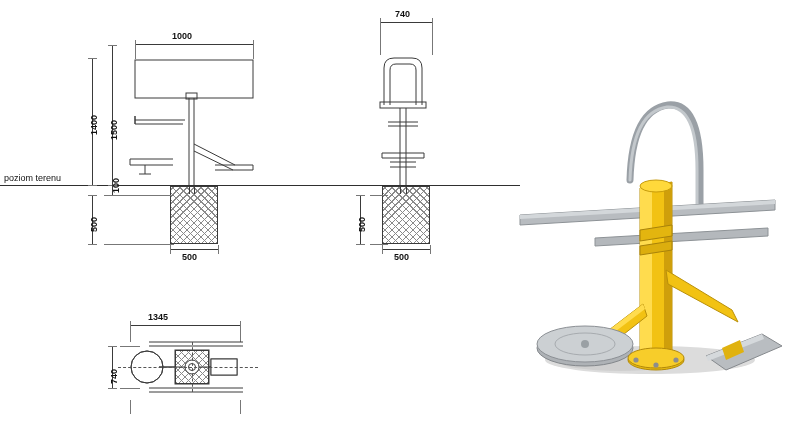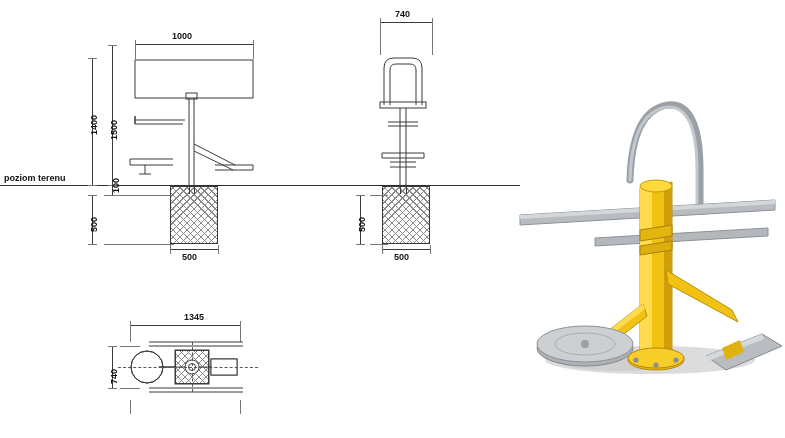--- a/index.html
+++ b/index.html
@@ -17,21 +17,20 @@
     background: #ffffff;
     overflow: hidden;
   }
   .abs { position: absolute; }
   .lbl {
     position: absolute;
     font-size: 9px;
     color: #111111;
     white-space: nowrap;
     letter-spacing: 0px;
-    font-weight: bold;
   }
   .lbl.b { font-weight: bold; }
   .vert {
     transform-origin: 0 0;
     transform: rotate(-90deg);
   }
   .line-h {
     position: absolute;
     height: 0;
     border-top: 1px solid #3a3a3a;
@@ -189,21 +188,21 @@
   <div class="line-v" style="left:360px; top:195px; height:49px;"></div>
   <div class="line-h thin-h" style="left:356px; top:195px; width:9px;"></div>
   <div class="line-h thin-h" style="left:356px; top:244px; width:9px;"></div>
   <div class="lbl b vert" style="left:357px; top:232px;">500</div>
   <div class="line-h thin-h" style="left:370px; top:195px; width:18px;"></div>
   <div class="line-h thin-h" style="left:370px; top:244px; width:18px;"></div>
 
   <div class="line-h" style="left:130px; top:325px; width:110px;"></div>
   <div class="line-v thin-v" style="left:130px; top:321px; height:9px;"></div>
   <div class="line-v thin-v" style="left:240px; top:321px; height:9px;"></div>
-  <div class="lbl b" style="left:184px; top:312px;">1345</div>
+  <div class="lbl b" style="left:148px; top:312px;">1345</div>
   <div class="line-v thin-v" style="left:130px; top:330px; height:12px;"></div>
   <div class="line-v thin-v" style="left:240px; top:330px; height:12px;"></div>
 
   <svg class="abs" style="left:115px; top:338px;" width="140" height="80">
     <g fill="none" stroke="#3a3a3a" stroke-width="1">
 
       <rect x="60" y="12" width="34" height="34" fill="none"></rect>
 
       <circle cx="32" cy="29" r="16"></circle>
 

